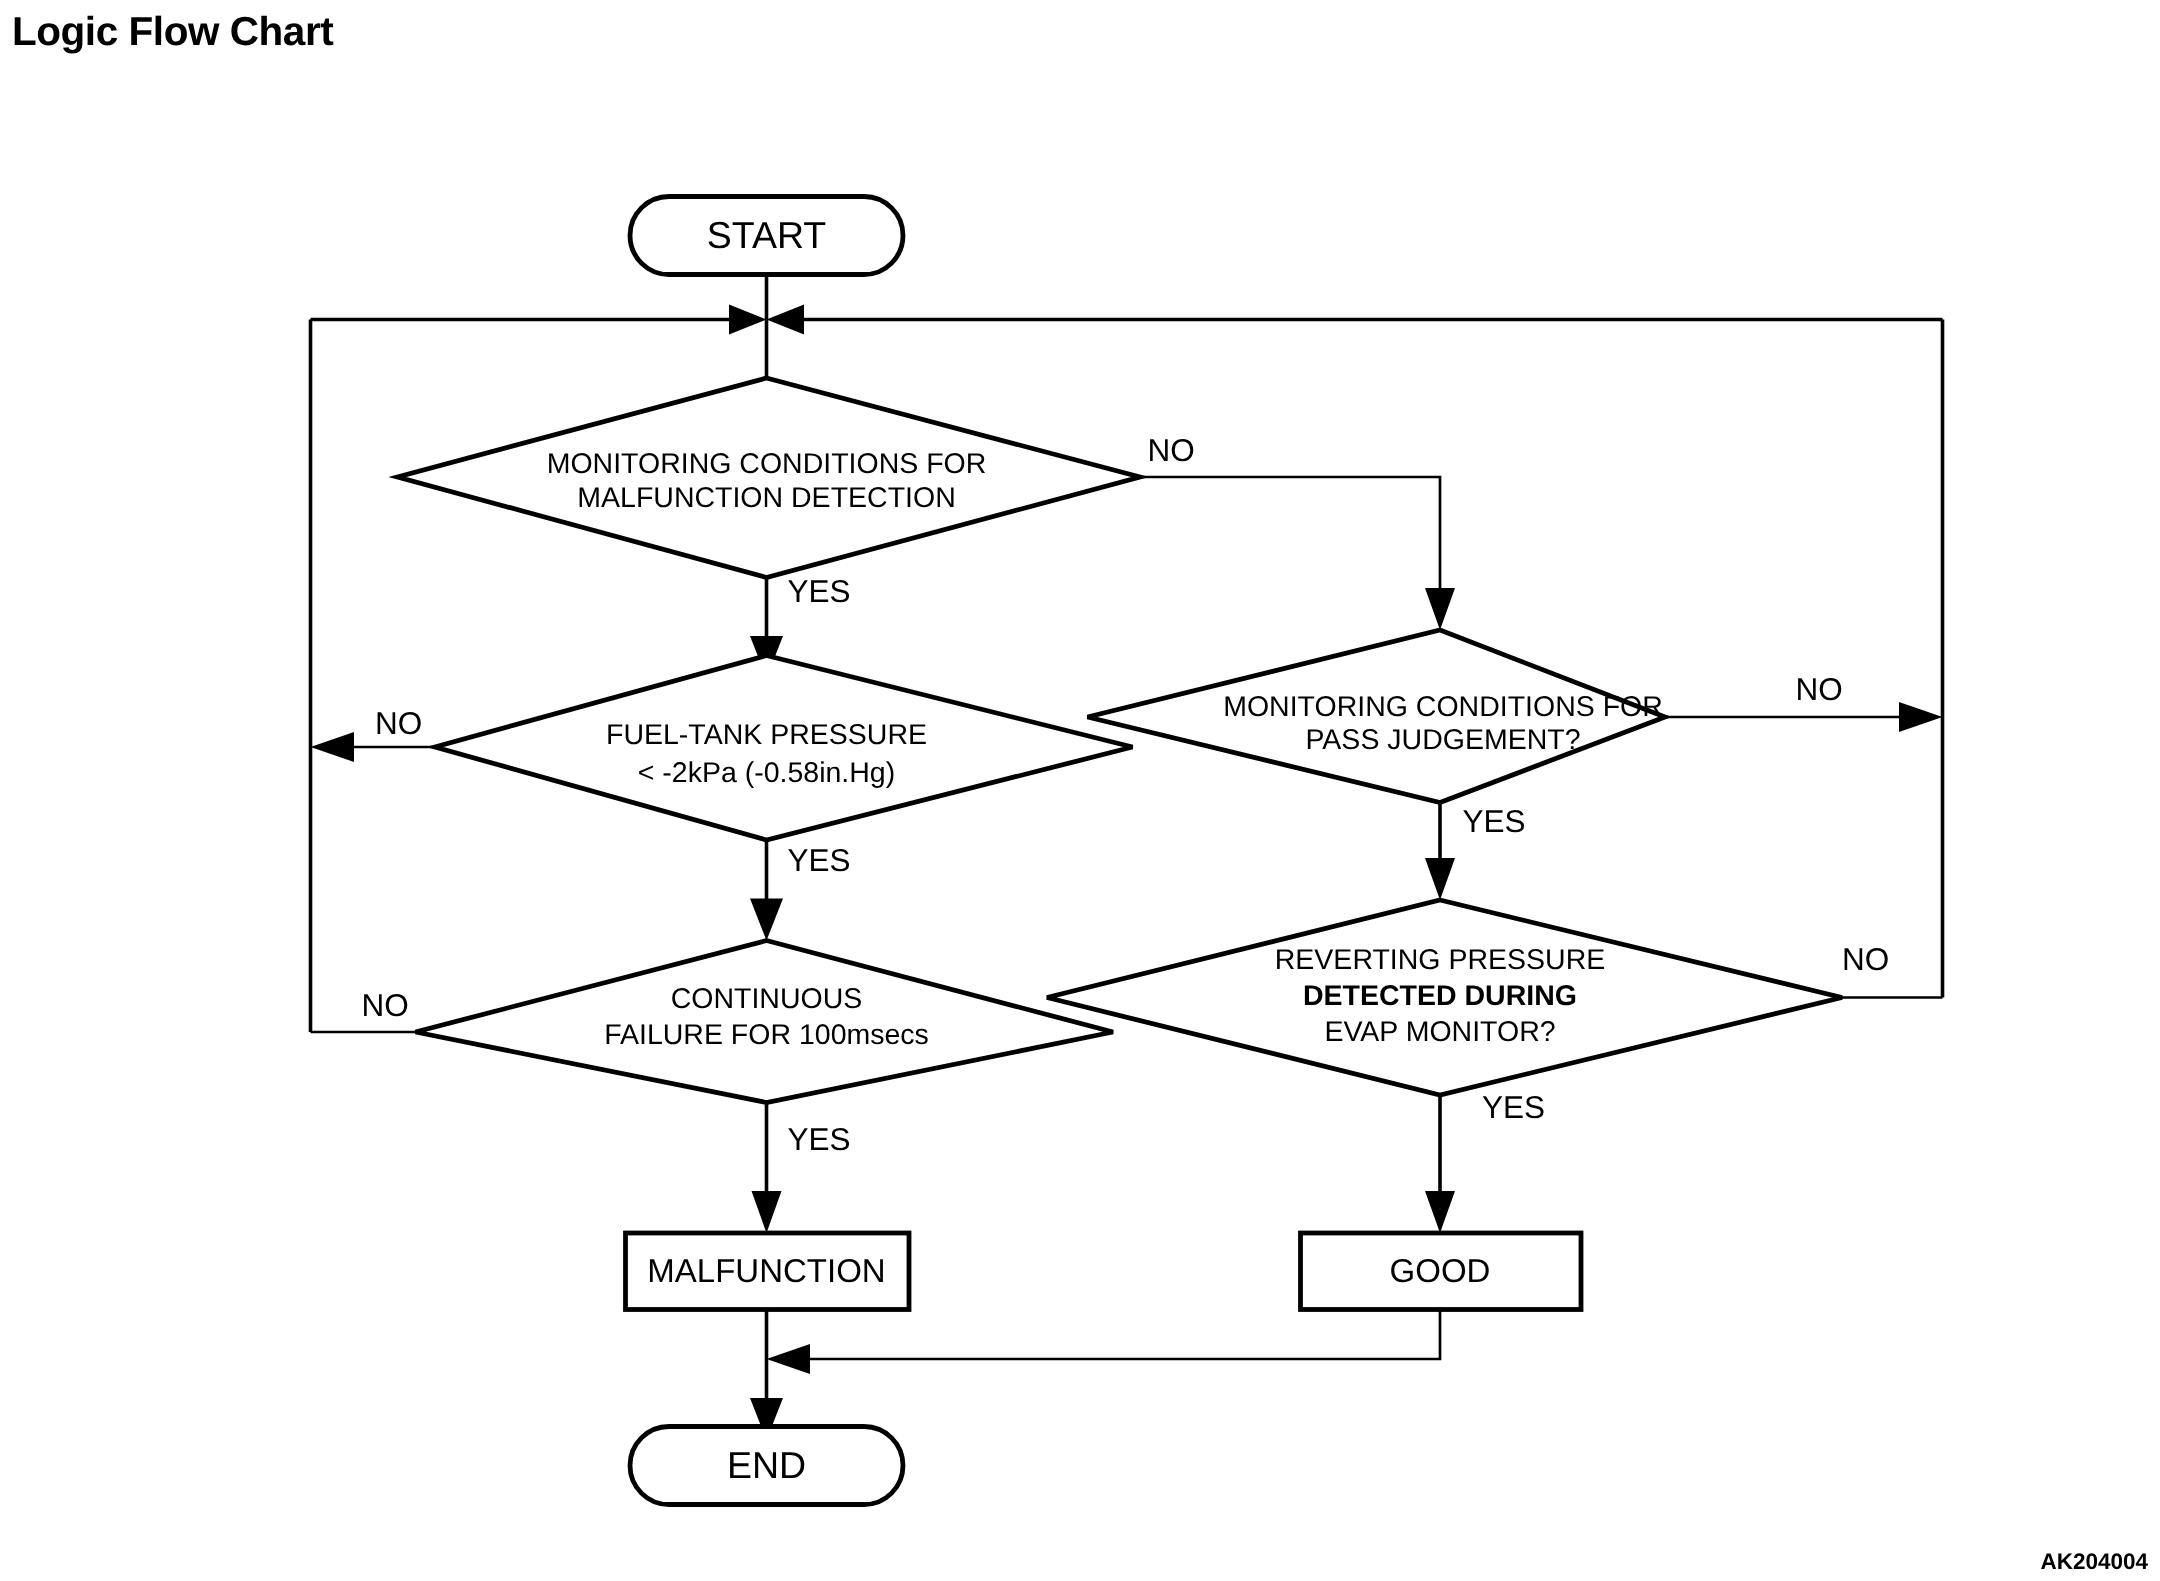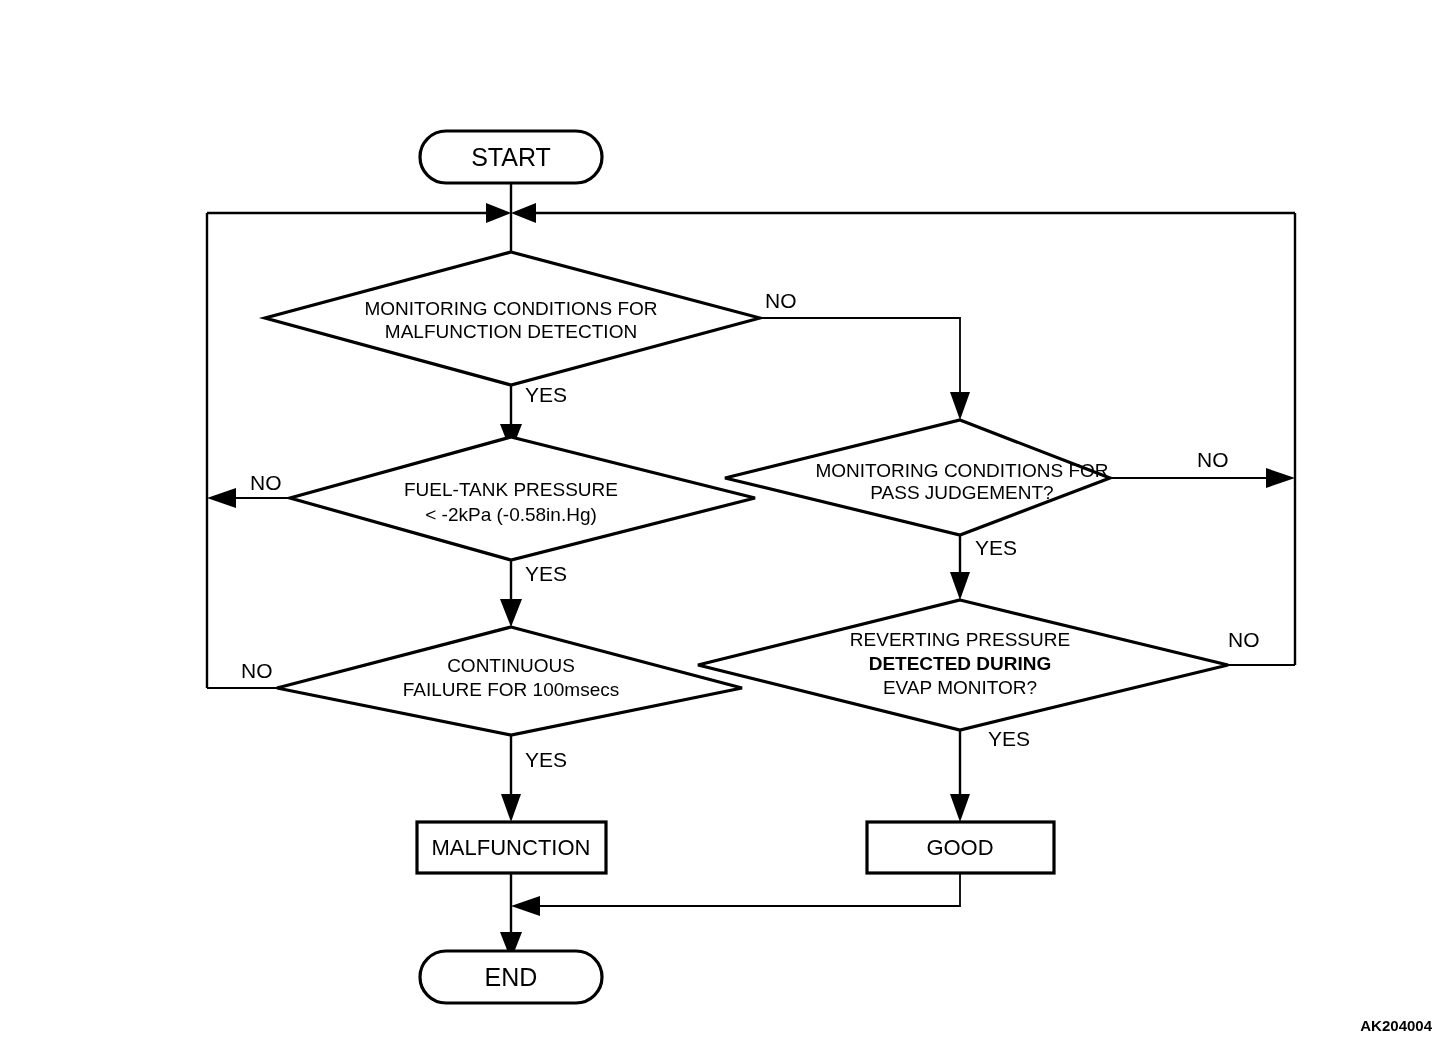--- a/index.html
+++ b/index.html
@@ -25,21 +25,21 @@
     top: 6px;
     font-size: 27px;
     font-weight: bold;
     letter-spacing: -0.3px;
     color: #000000;
     white-space: nowrap;
   }
   #figure-code {
     position: absolute;
     right: 8px;
-    bottom: 20px;
+    bottom: 4px;
     font-size: 15px;
     font-weight: bold;
     letter-spacing: 0px;
     color: #000000;
     white-space: nowrap;
   }
   #flow-svg {
     position: absolute;
     left: 0;
     top: 0;
@@ -90,20 +90,21 @@
   .arrowhead {
     fill: #000000;
     stroke: none;
   }
 </style>
 </head>
 <body>
 
 <div id="page">
 
+  <div id="page-title">Logic Flow Chart</div>
 
   <svg id="flow-svg" viewBox="0 0 1440 1054">
 
     <path class="conn" d="M 511 182 L 511 252"></path>
 
     <path class="conn" d="M 207 213 L 493 213"></path>
     <path class="conn" d="M 1295 213 L 529 213"></path>
     <polygon class="arrowhead" points="511,213 486,203 486,223"></polygon>
     <polygon class="arrowhead" points="511,213 536,203 536,223"></polygon>
 

